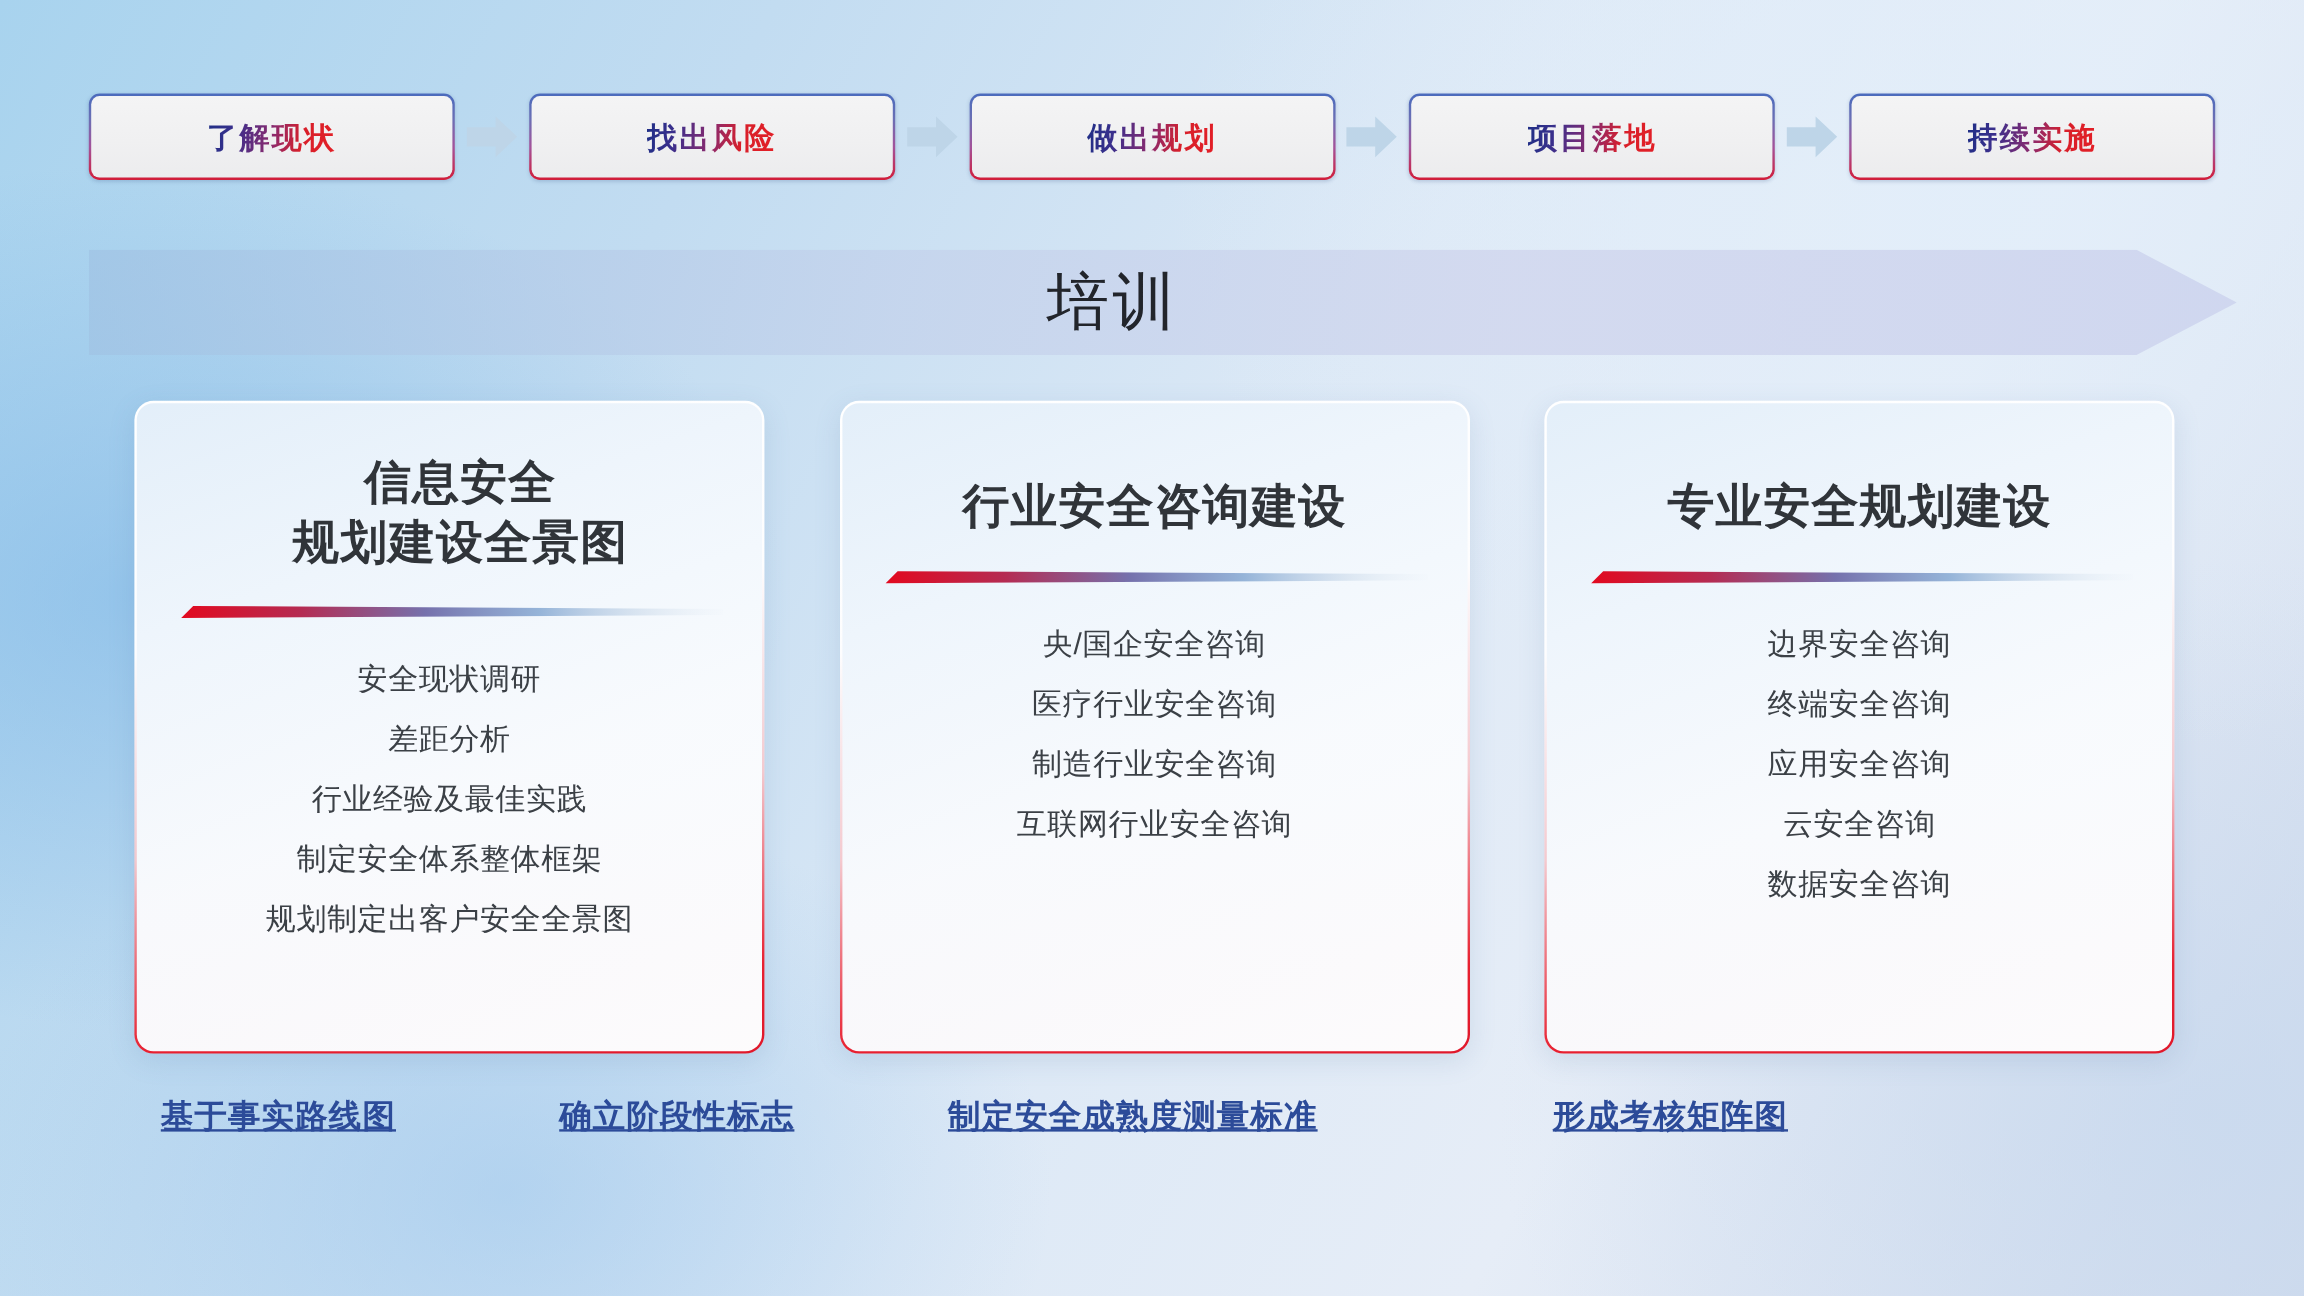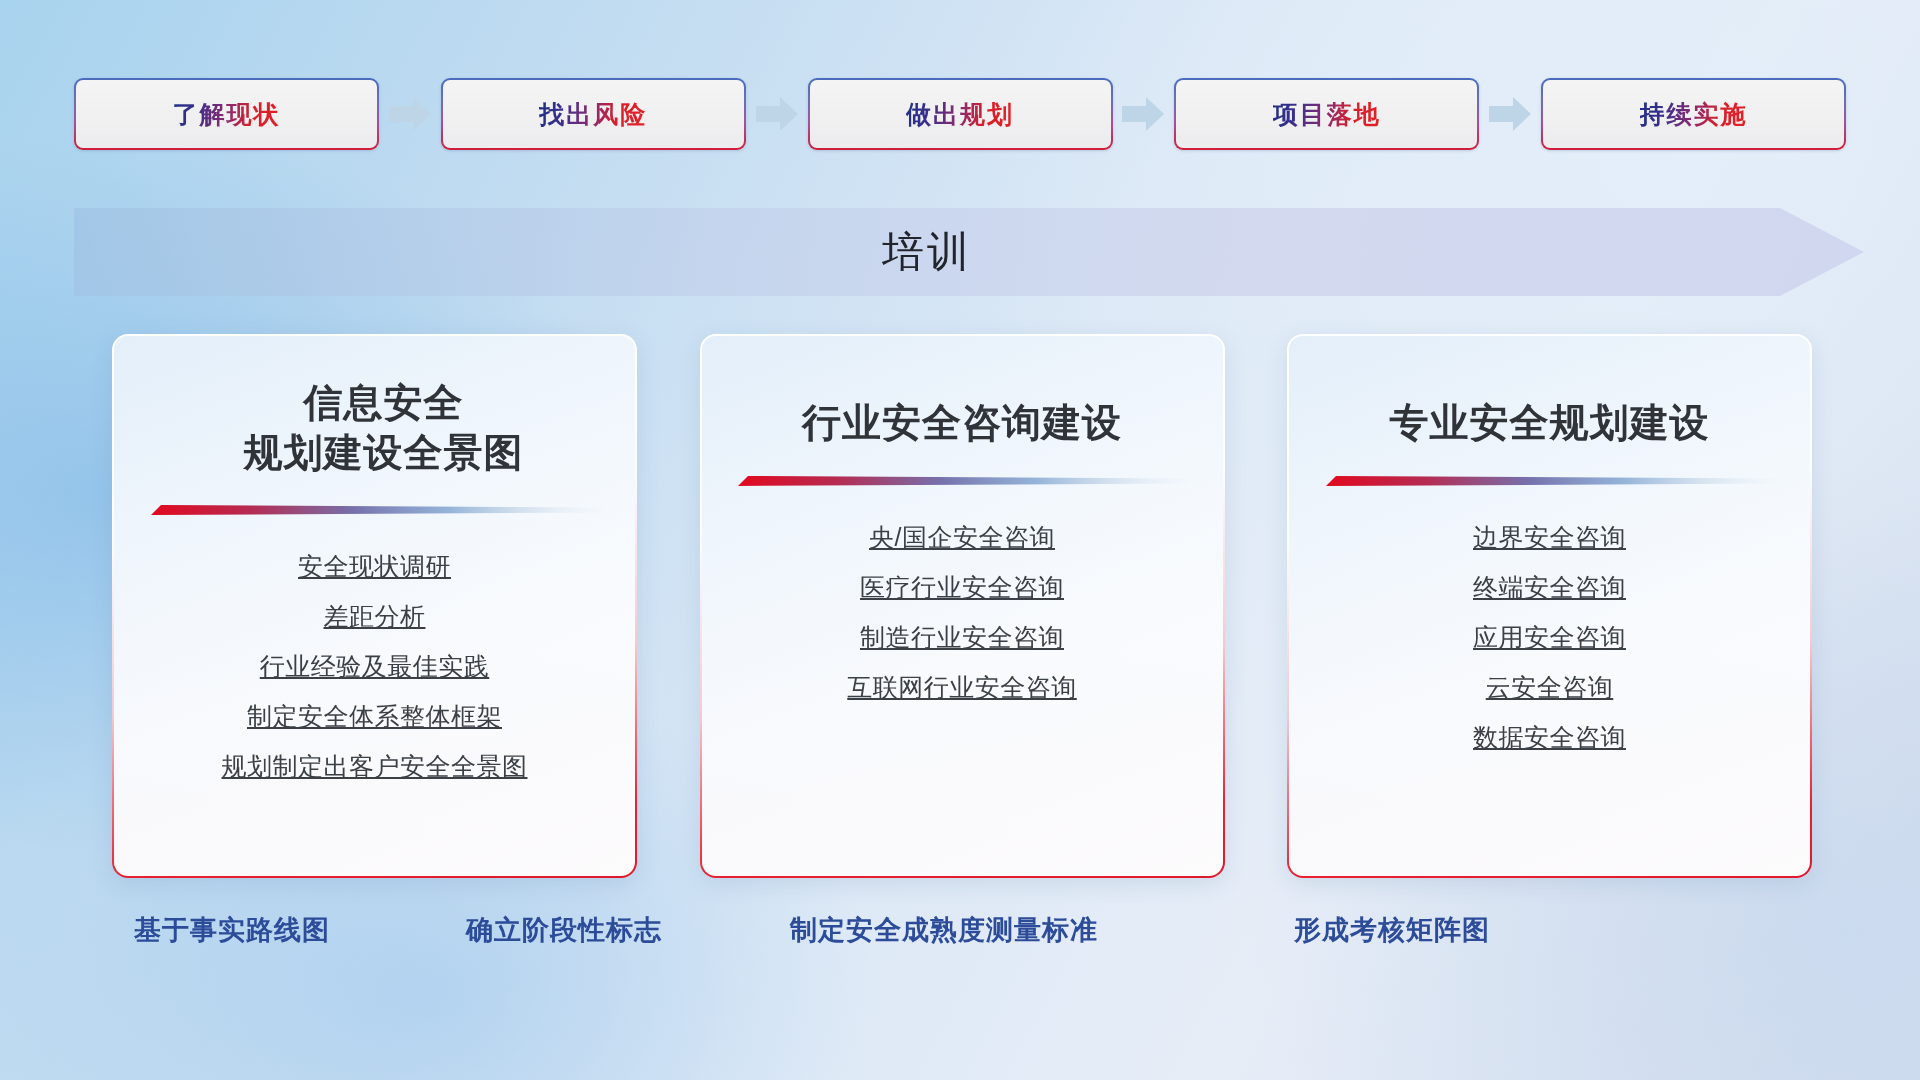--- a/index.html
+++ b/index.html
@@ -90,21 +90,21 @@
   }
   #training-title {
     position: absolute;
     left: 0;
     right: 84px;
     top: 0;
     height: 88px;
     display: flex;
     align-items: center;
     justify-content: center;
-    font-size: 42px;
+    font-size: 52px;
     font-weight: normal;
     color: #22252b;
     letter-spacing: 3px;
   }
 
   
   #cards {
     position: absolute;
     left: 112px;
     top: 334px;
@@ -172,39 +172,39 @@
     flex-direction: column;
     align-items: center;
     gap: 7px;
   }
   .card-list .list-item {
     font-size: 25px;
     color: #3b4046;
     line-height: 1.72;
     letter-spacing: 0.5px;
     white-space: nowrap;
-    text-decoration: underline;
   }
 
   
   #footer-labels {
     position: absolute;
     left: 0;
     top: 912px;
     width: 1920px;
     height: 56px;
   }
   .footer-label {
     position: absolute;
     top: 0;
     font-size: 27px;
     font-weight: bold;
     color: #2c4b99;
     letter-spacing: 1px;
     white-space: nowrap;
+    text-decoration: underline;
   }
   .fl-0 { left: 134px; }
   .fl-1 { left: 466px; }
   .fl-2 { left: 790px; }
   .fl-3 { left: 1294px; }
 </style>
 </head>
 <body>
 
 <div id="stage">

